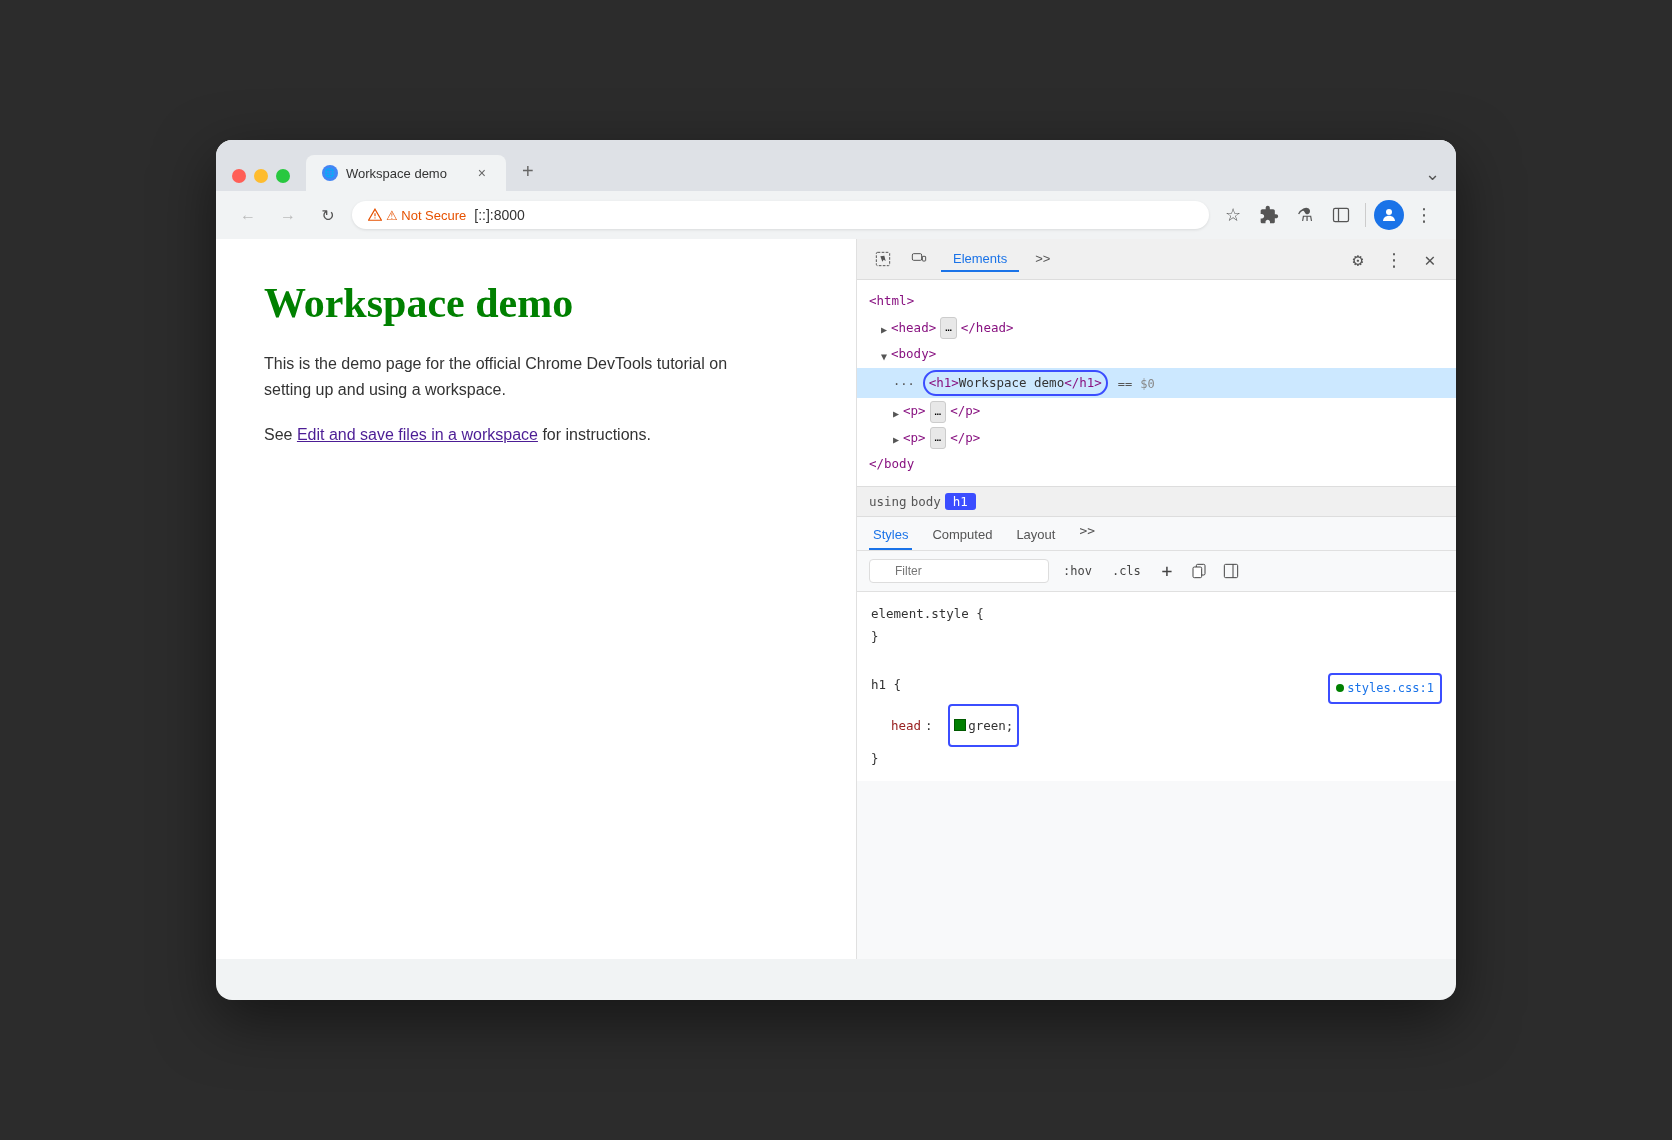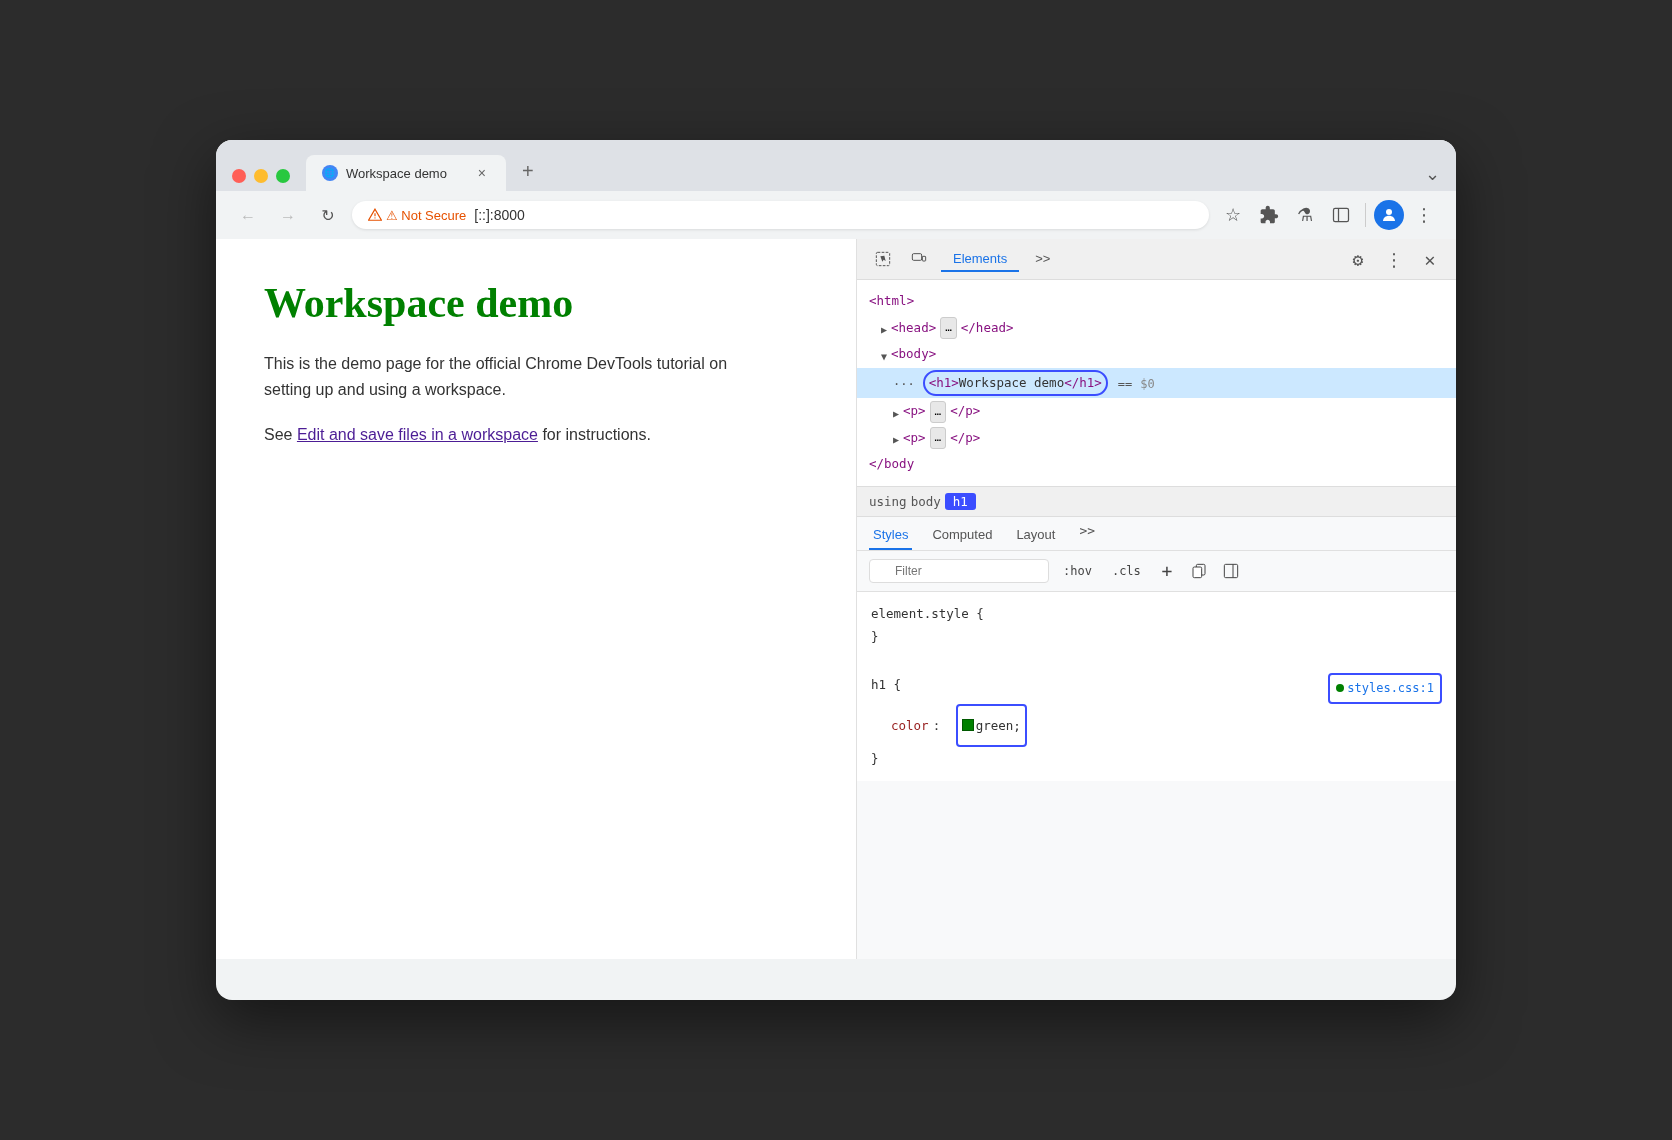--- a/index.html
+++ b/index.html
@@ -747,21 +747,21 @@
           
           <div>
             <div style="display:flex; justify-content:space-between;">
               <span class="css-rule-selector">h1 {</span>
               <span class="source-link">
                 <span class="source-link-dot"></span>
                 <span>styles.css:1</span>
               </span>
             </div>
             <div class="css-rule-indent">
-              <span class="css-rule-prop">color</span>
+              <span class="css-rule-prop">head</span>
               <span class="css-rule-colon">:</span>
               <span>&nbsp;</span>
               <span class="color-highlight">
                 <span class="color-swatch"></span>
                 <span class="css-rule-value">green;</span>
               </span>
             </div>
             <div>
               <span class="css-rule-selector">}</span>
             </div>

